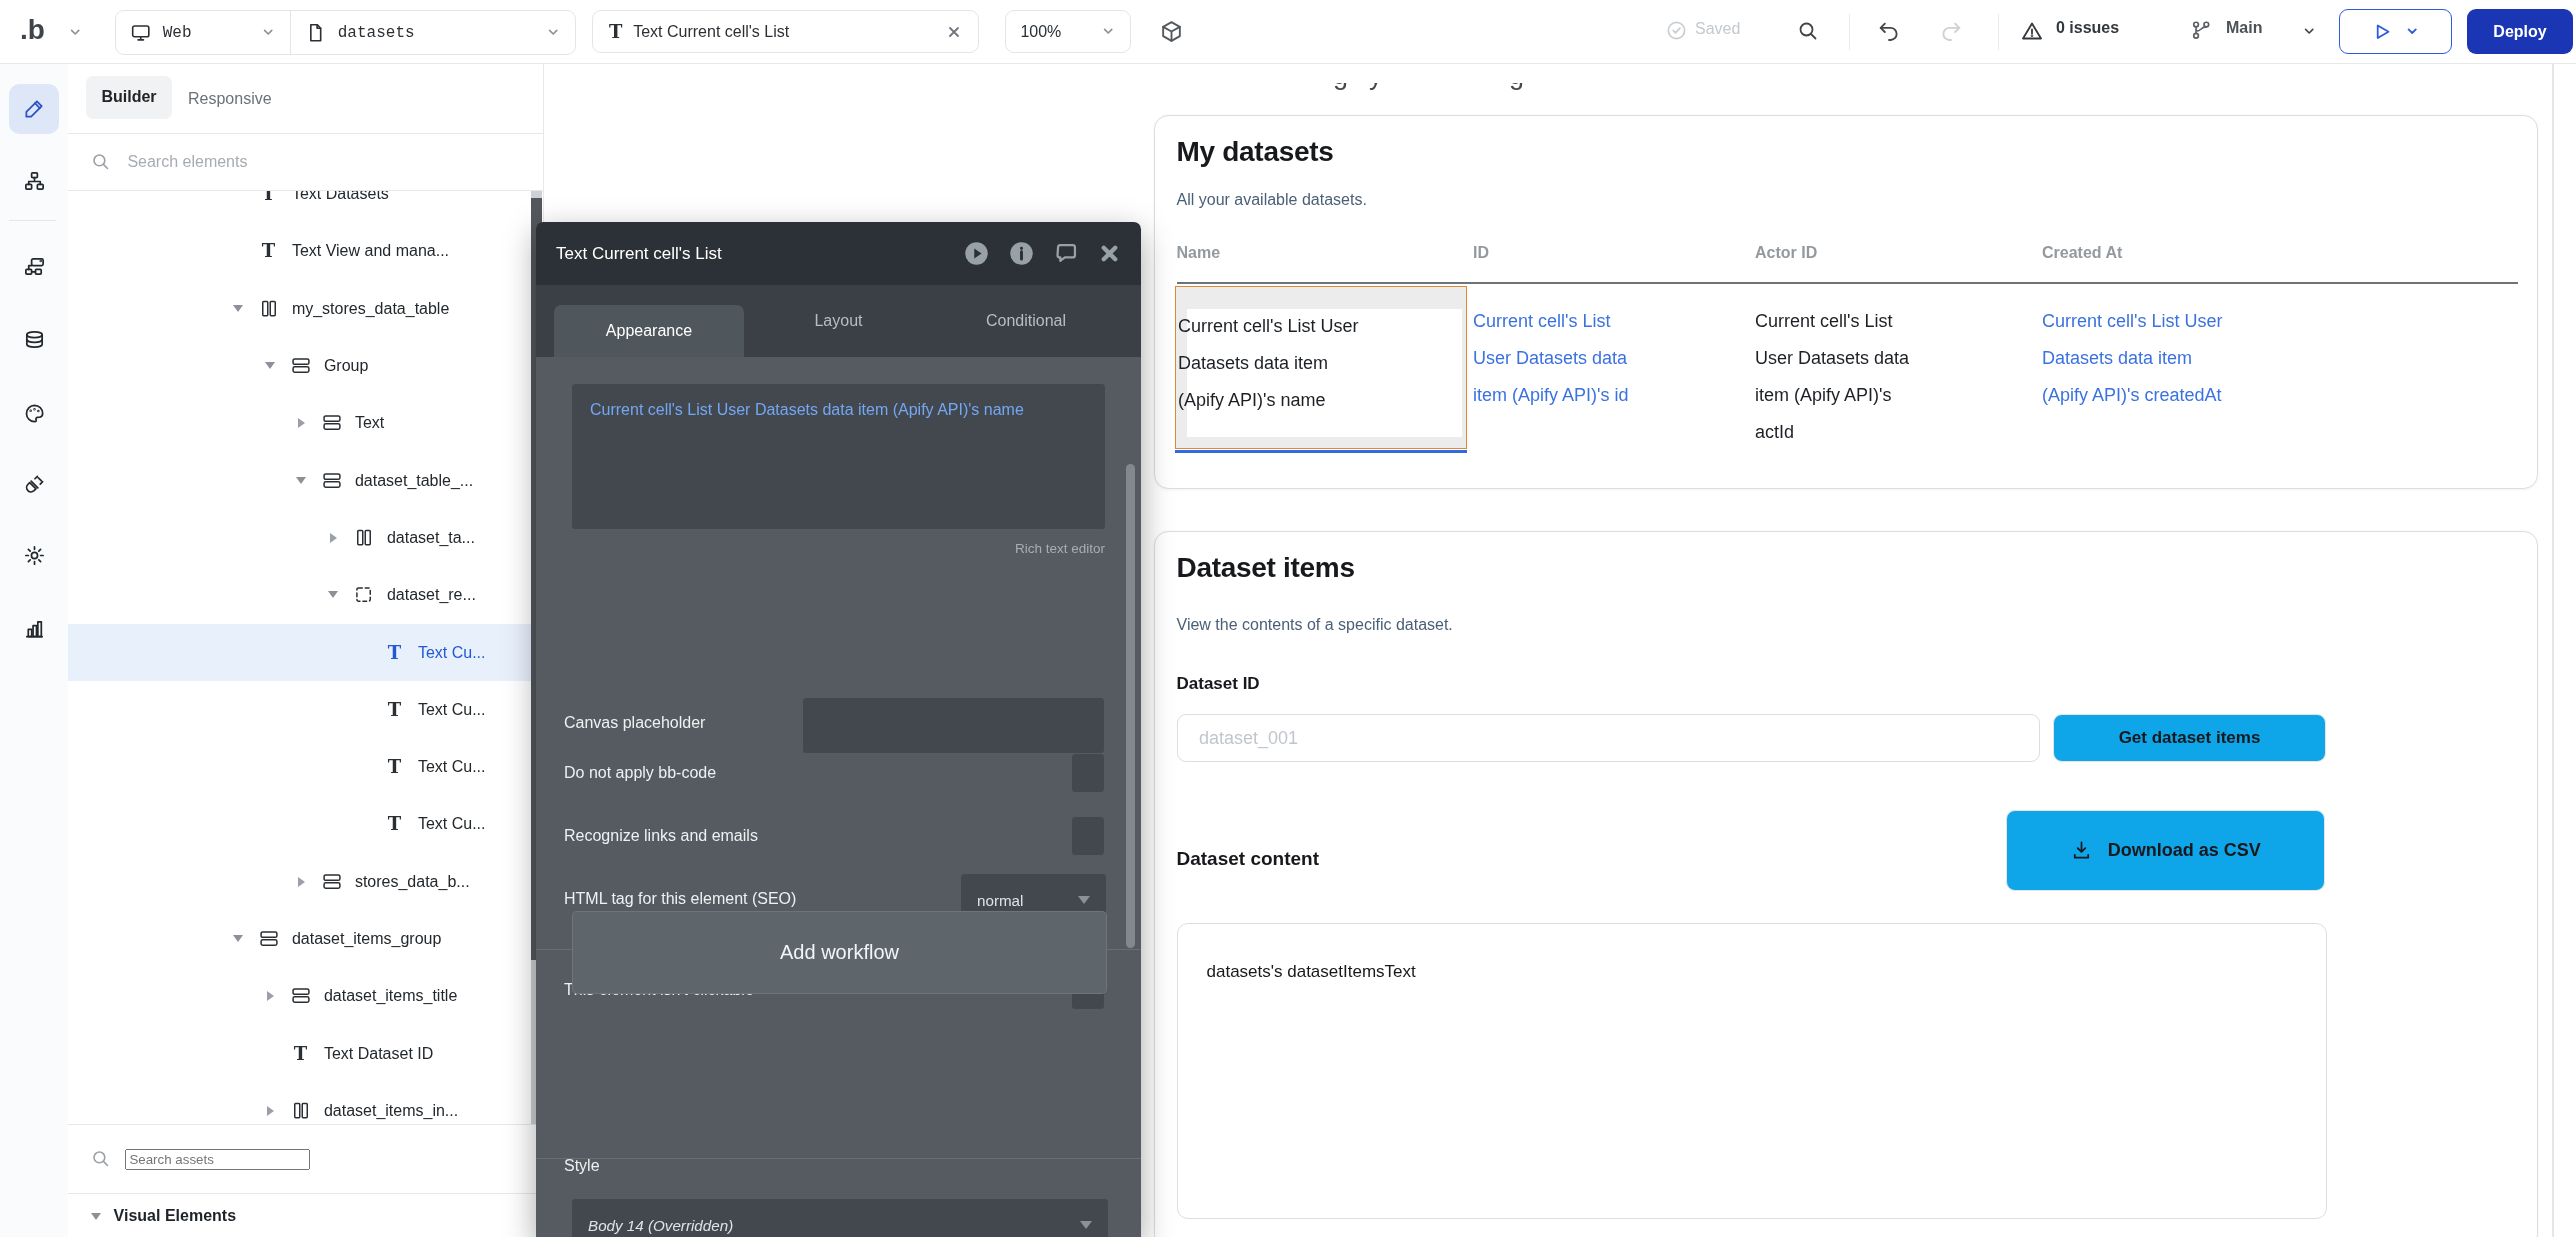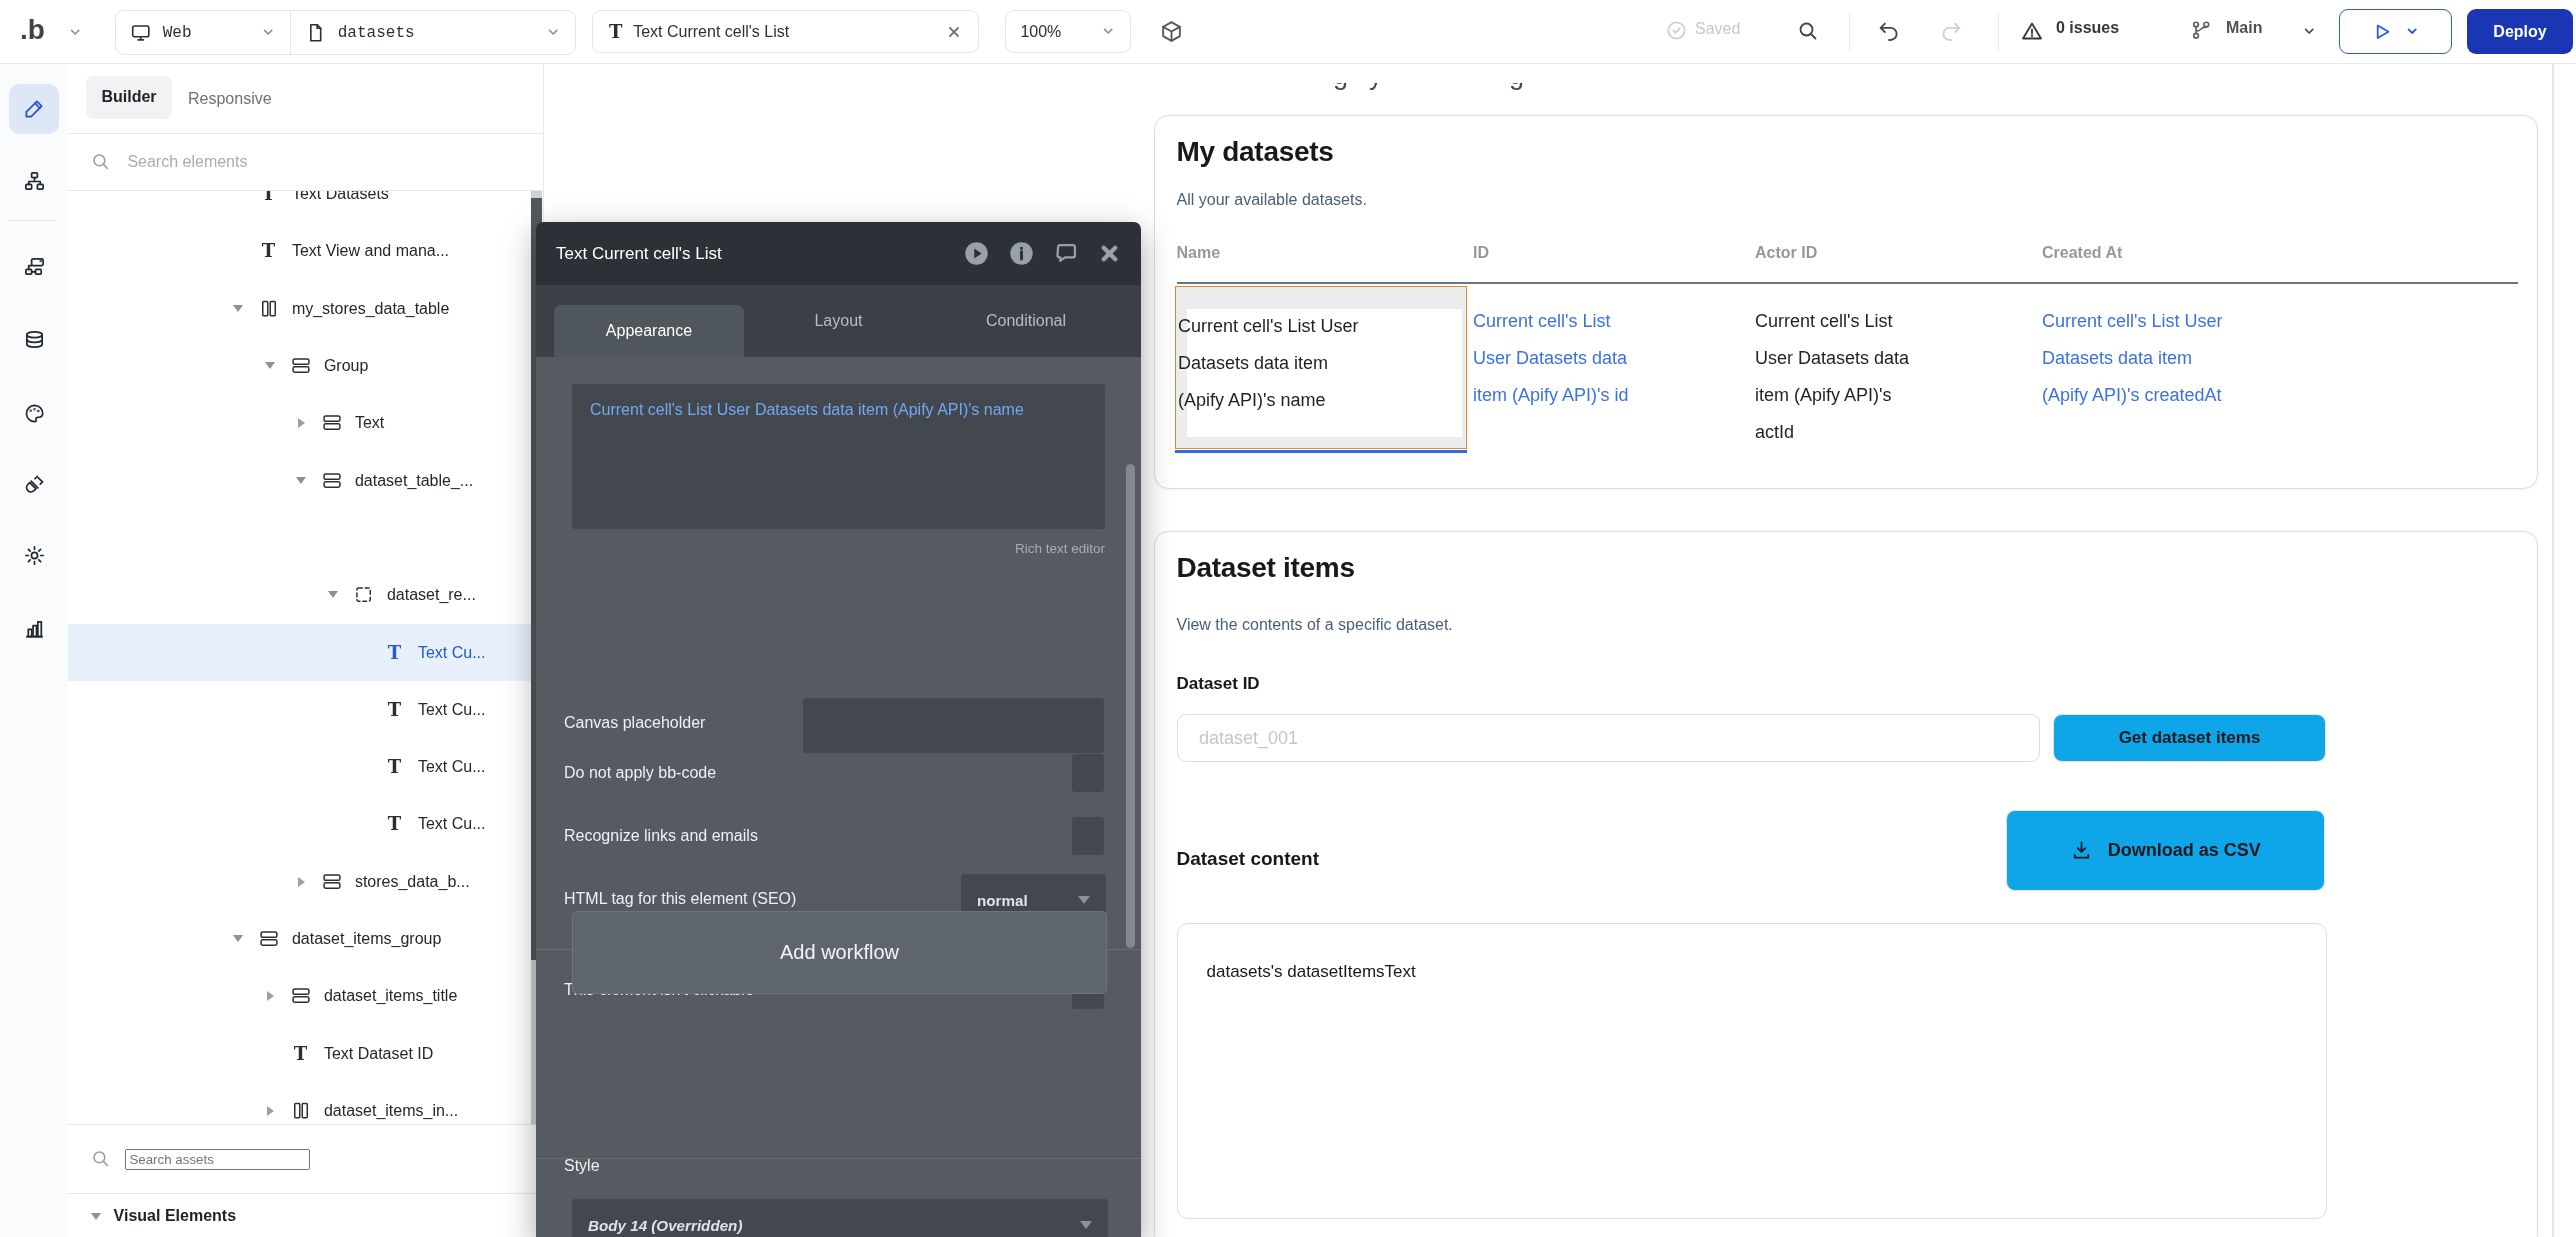--- a/index.html
+++ b/index.html
@@ -124,21 +124,21 @@
   .ins-tab.active{background:#4f565c;border-radius:7.2px 7.2px 0 0;color:#fff;width:190px;left:18px;}
   .ins-body{position:absolute;left:0;top:135px;width:100%;height:882px;background:#555b61;color:#eef1f3;}
   .exprbox{position:absolute;left:36px;top:27px;width:533px;height:145px;background:#42484e;border-radius:3.6px;
            box-sizing:border-box;padding:14.4px 18px;font-size:16px;line-height:1.55;color:#74a7f3;}
   .rte{position:absolute;right:36px;top:184px;font-size:13.5px;color:#a7adb3;}
   .ins-row-label{position:absolute;left:28px;font-size:16px;color:#eef1f3;}
   .smallbox{position:absolute;background:#42484e;border-radius:3.6px;}
   .cbx{position:absolute;left:536px;width:32px;height:38px;background:#42484e;border-radius:3.6px;}
   .ins-div{position:absolute;left:0;width:100%;height:0.9px;background:rgba(255,255,255,0.12);}
   .dropdown{position:absolute;background:#42484e;border-radius:3.6px;display:flex;align-items:center;
-            justify-content:space-between;box-sizing:border-box;padding:0 16px;font-size:15.2px;color:#dfe3e6;font-weight:bold;}
+            justify-content:space-between;box-sizing:border-box;padding:0 16px;font-size:15.2px;color:#dfe3e6;}
   .dd-arrow{width:0;height:0;border-left:6.3px solid transparent;border-right:6.3px solid transparent;
             border-top:8px solid #8b9197;}
   .addwf{position:absolute;left:36px;top:554px;width:535px;height:83px;background:#5e656b;
          border:0.9px solid rgba(255,255,255,0.1);border-radius:5px;display:flex;align-items:center;
          justify-content:center;font-size:20px;color:#f2f4f6;box-sizing:border-box;}
   .ins-scroll{position:absolute;left:590px;top:242px;width:9px;height:484px;border-radius:4.5px;
               background:rgba(255,255,255,0.28);}
 </style>
 </head>
 <body>
@@ -333,20 +333,32 @@
             <span class="tri-d"></span>
           </span>
           <span class="ticon icn">
             <svg width="20" height="20" viewBox="0 0 24 24">
               <rect x="2.5" y="3.5" width="19" height="6.5" rx="2"></rect>
               <rect x="2.5" y="13" width="19" height="6.5" rx="2"></rect>
             </svg>
           </span>
           <span class="tlabel">dataset_table_...</span>
         </div>
+        <div class="trow" style="top: 318px; padding-left: 256px; box-sizing: border-box;">
+          <span class="tarrow">
+            <span class="tri-r"></span>
+          </span>
+          <span class="ticon icn">
+            <svg width="20" height="20" viewBox="0 0 24 24">
+              <rect x="4.5" y="3" width="6" height="17" rx="1"></rect>
+              <rect x="13.5" y="3" width="6" height="17" rx="1"></rect>
+            </svg>
+          </span>
+          <span class="tlabel">dataset_ta...</span>
+        </div>
         <div class="trow" style="top: 375px; padding-left: 256px; box-sizing: border-box;">
           <span class="tarrow">
             <span class="tri-d"></span>
           </span>
           <span class="ticon icn">
             <svg width="20" height="20" viewBox="0 0 24 24">
               <rect x="3.5" y="3.5" width="16" height="16" rx="2" stroke-dasharray="4.5 3.5"></rect>
             </svg>
           </span>
           <span class="tlabel">dataset_re...</span>

